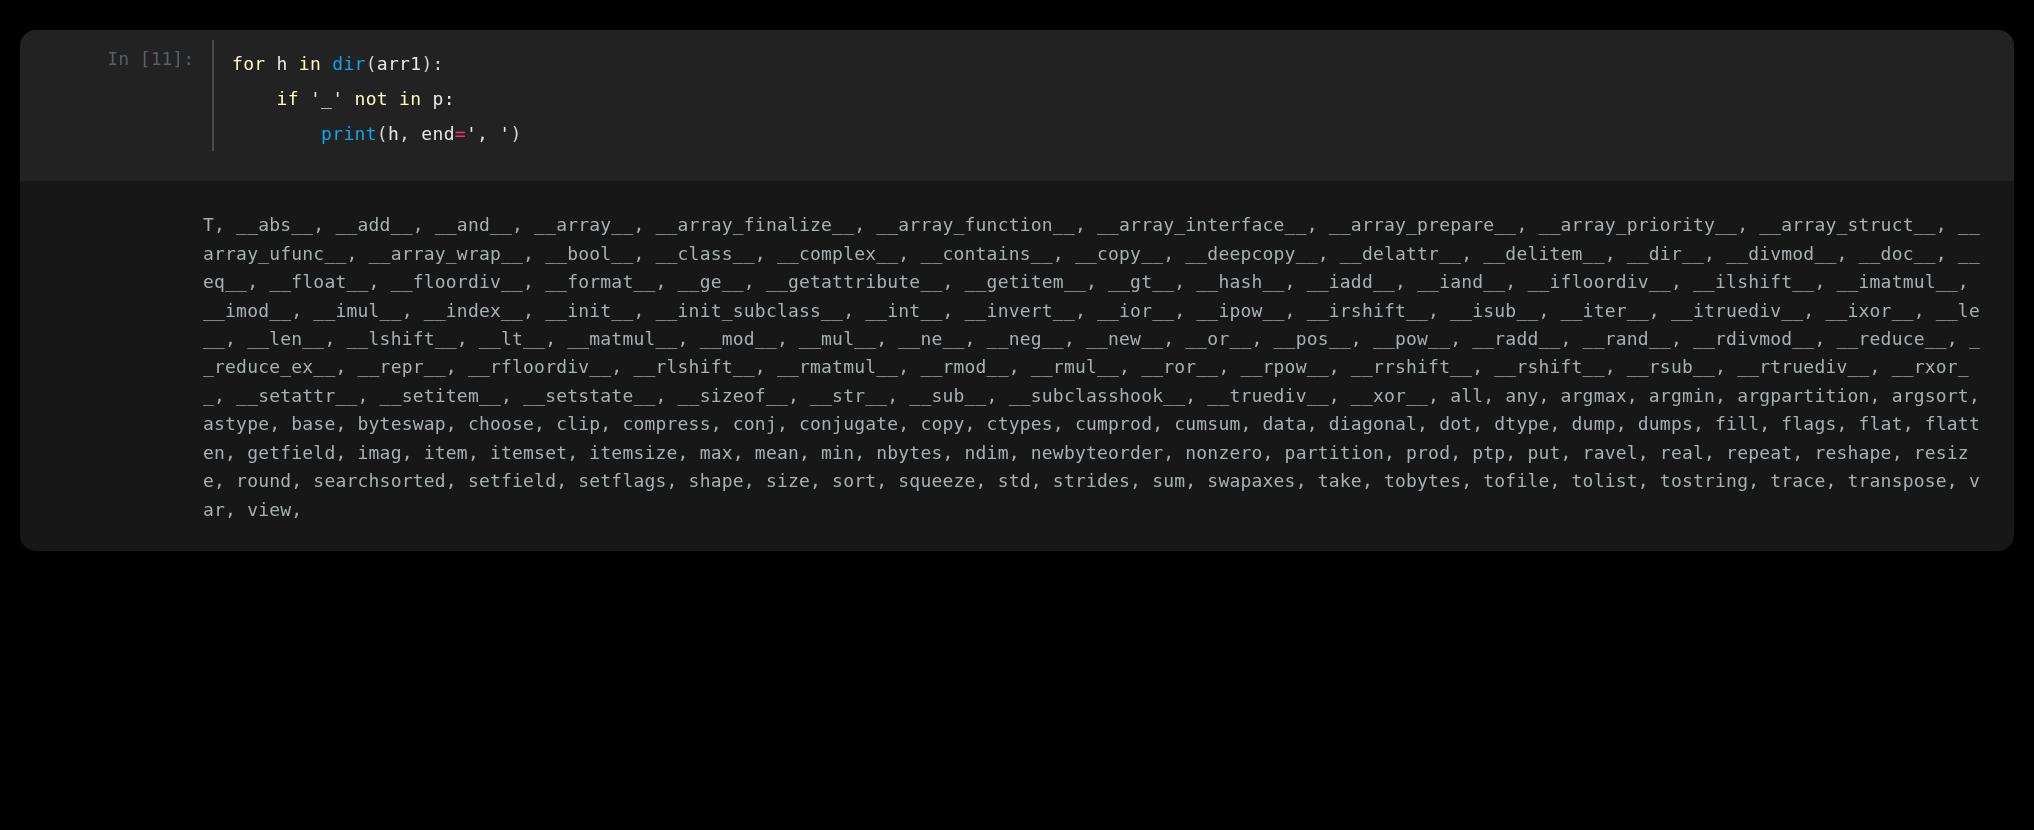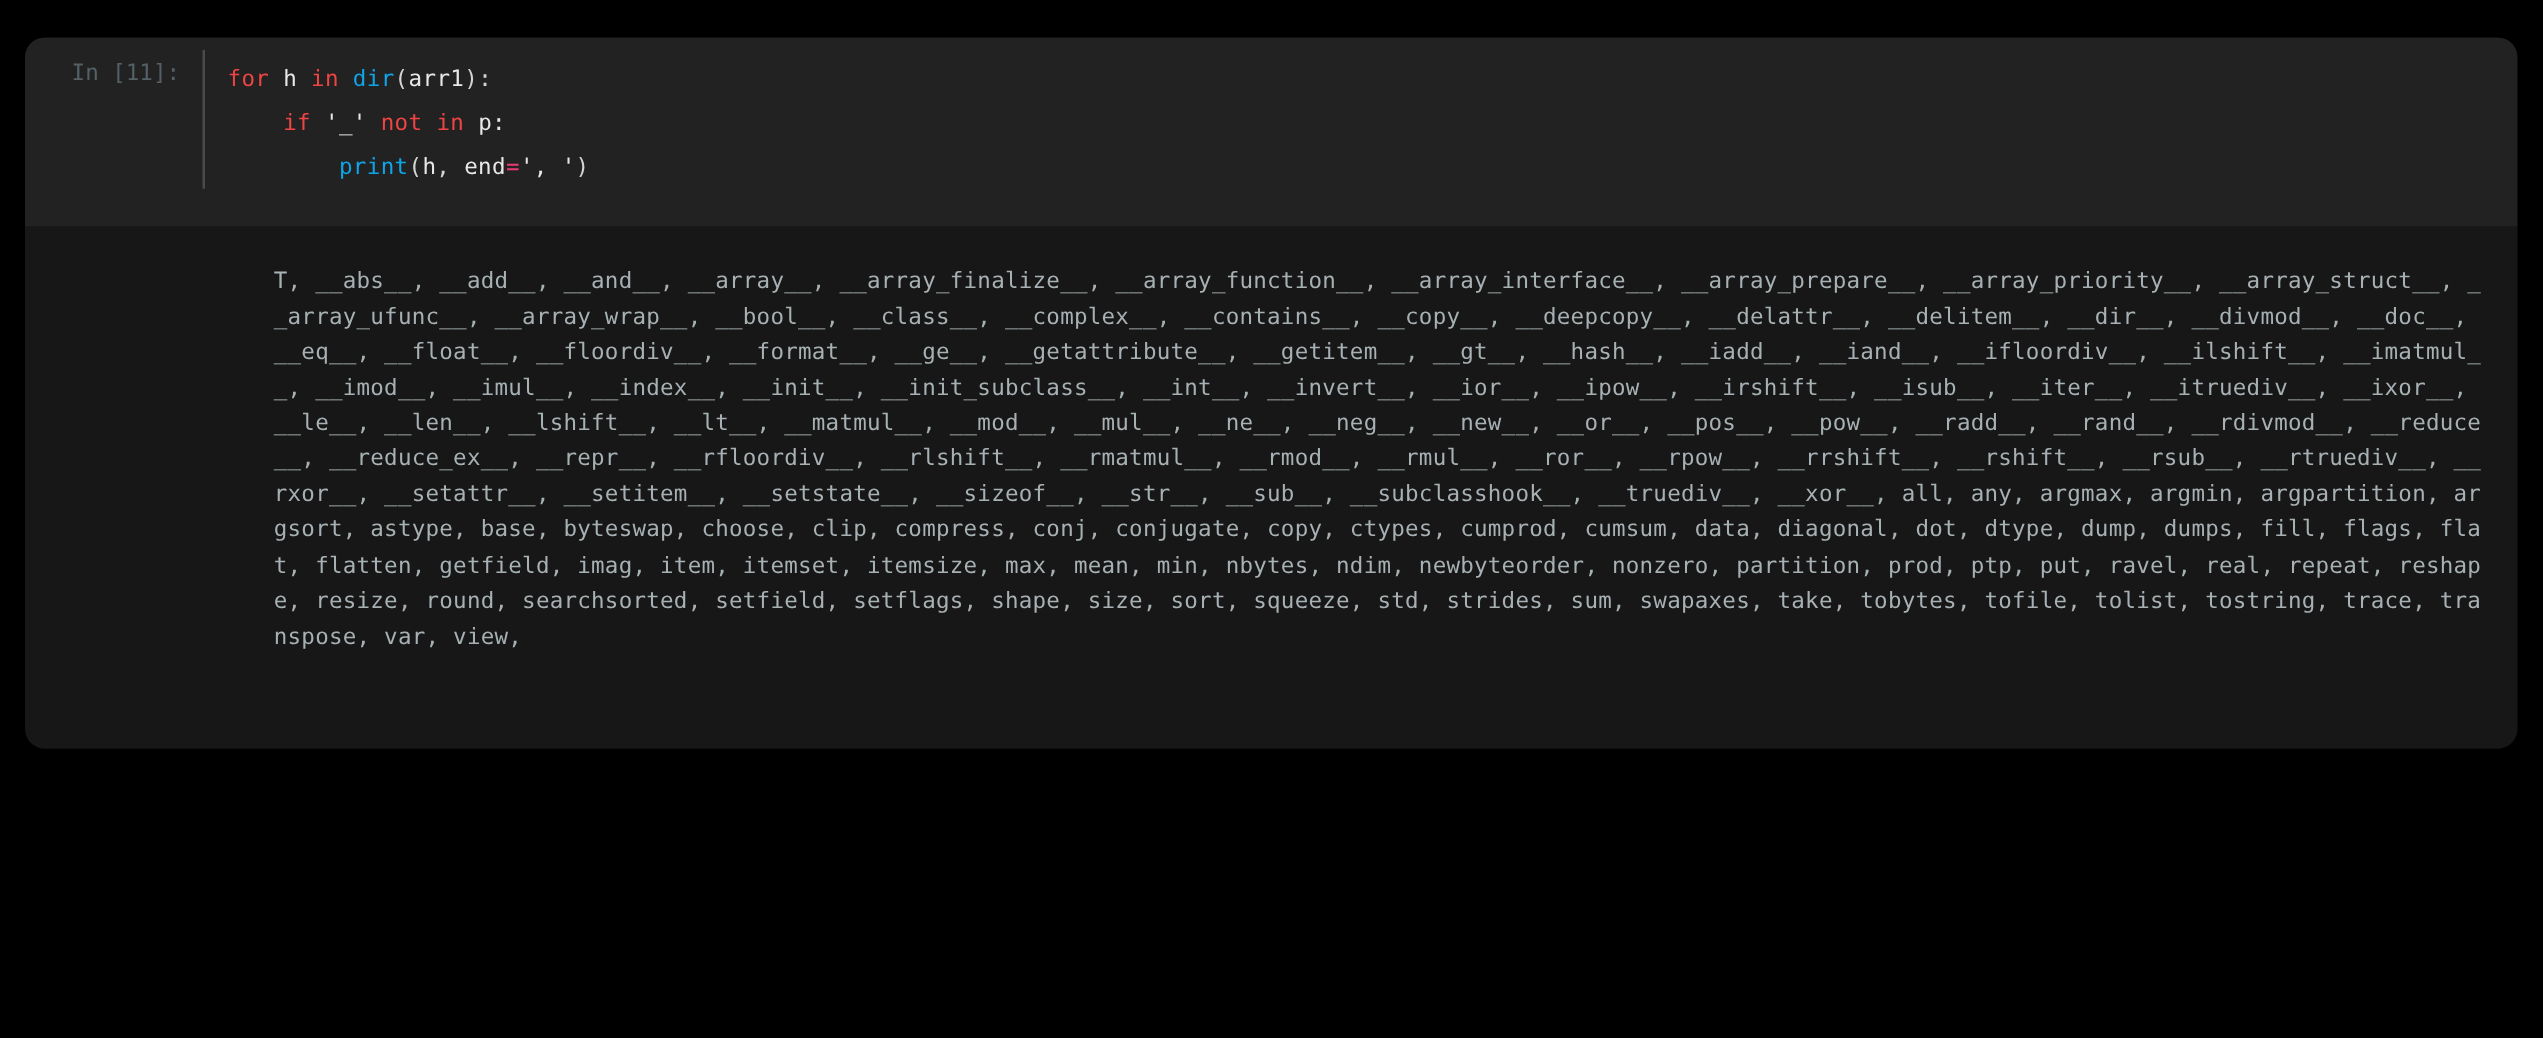--- a/index.html
+++ b/index.html
@@ -20,47 +20,46 @@
       border-radius: 16px;
       padding: 0;
       overflow: hidden;
     }
     .input-cell {
       display: flex;
       background: #222222;
       padding: 10px 0 30px 0;
     }
     .prompt-area {
-      width: 142px;
+      width: 192px;
       text-align: right;
       padding: 8px 18px 0 0;
       color: #556066;
       font-family: 'Menlo', 'Monaco', 'Consolas', monospace;
       flex-shrink: 0;
     }
     .code-area {
       flex: 1;
       padding: 6px 0 0 18px;
       border-left: 2px solid #4a4a4a;
       font-family: 'Menlo', 'Monaco', 'Consolas', monospace;
       line-height: 1.95;
       color: #d4d4d4;
       letter-spacing: 0.3px;
       white-space: pre;
     }
-    .keyword { color: #ef4444; }
+    .keyword { color: #fef9c3; }
     .builtin { color: #0ea5e9; }
     .identifier { color: #e8e8e8; }
     .string { color: #e8e8e8; }
     .punct { color: #d4d4d4; }
     .operator { color: #ea3a72; }
     .output-cell {
       display: flex;
-      padding: 30px 20px 75px 0;
-      margin-left: 16px;
+      padding: 30px 20px 27px 0;
     }
     .output-prompt-area {
       width: 183px;
       flex-shrink: 0;
     }
     .output-area {
       flex: 1;
       color: #a7b0b3;
       font-family: 'Menlo', 'Monaco', 'Consolas', monospace;
       line-height: 1.58;

